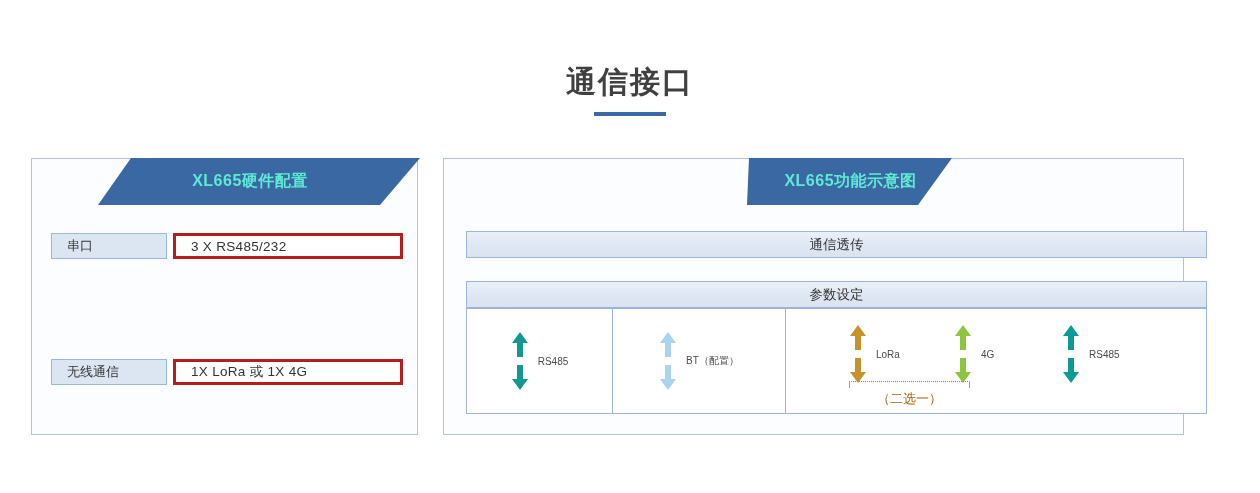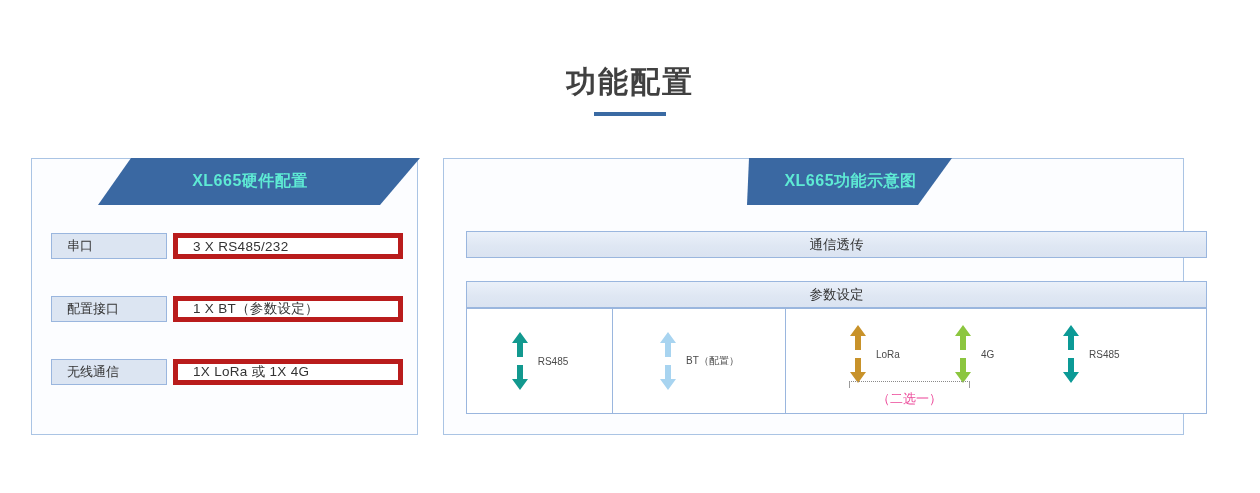--- a/index.html
+++ b/index.html
@@ -103,21 +103,21 @@
     display: flex;
     align-items: center;
     padding-left: 15px;
     font-size: 13px;
     color: #333333;
   }
   .spec-value {
     width: 230px;
     margin-left: 6px;
     background: #ffffff;
-    border: 5px solid #b91c1c;
+    border: 3px solid #b91c1c;
     box-sizing: border-box;
     display: flex;
     align-items: center;
     padding-left: 15px;
     font-size: 13.5px;
     color: #333333;
     letter-spacing: 0.3px;
   }
 
   
@@ -204,46 +204,42 @@
     border-top: 1px dotted #8a8a8a;
     box-sizing: border-box;
   }
   .pick-label {
     position: absolute;
     left: 52px;
     top: 81px;
     width: 143px;
     text-align: center;
     font-size: 13px;
-    color: #ec4899;
+    color: #a16207;
   }
 </style>
 </head>
 <body>
 
 <div class="page-title-wrap">
-  <div class="page-title">功能配置</div>
+  <div class="page-title">通信接口</div>
   <div class="title-rule"></div>
 </div>
 
 <div class="panel panel-left">
 
   <div class="banner banner-left">
     <span>XL665硬件配置</span>
   </div>
 
   <div class="spec-row" style="top:74px">
     <div class="spec-label">串口</div>
     <div class="spec-value">3 X RS485/232</div>
   </div>
 
-  <div class="spec-row" style="top:137px">
-    <div class="spec-label">配置接口</div>
-    <div class="spec-value">1 X BT（参数设定）</div>
-  </div>
 
   <div class="spec-row" style="top:200px">
     <div class="spec-label">无线通信</div>
     <div class="spec-value">1X LoRa 或 1X 4G</div>
   </div>
 
 </div>
 
 <div class="panel panel-right">
 

